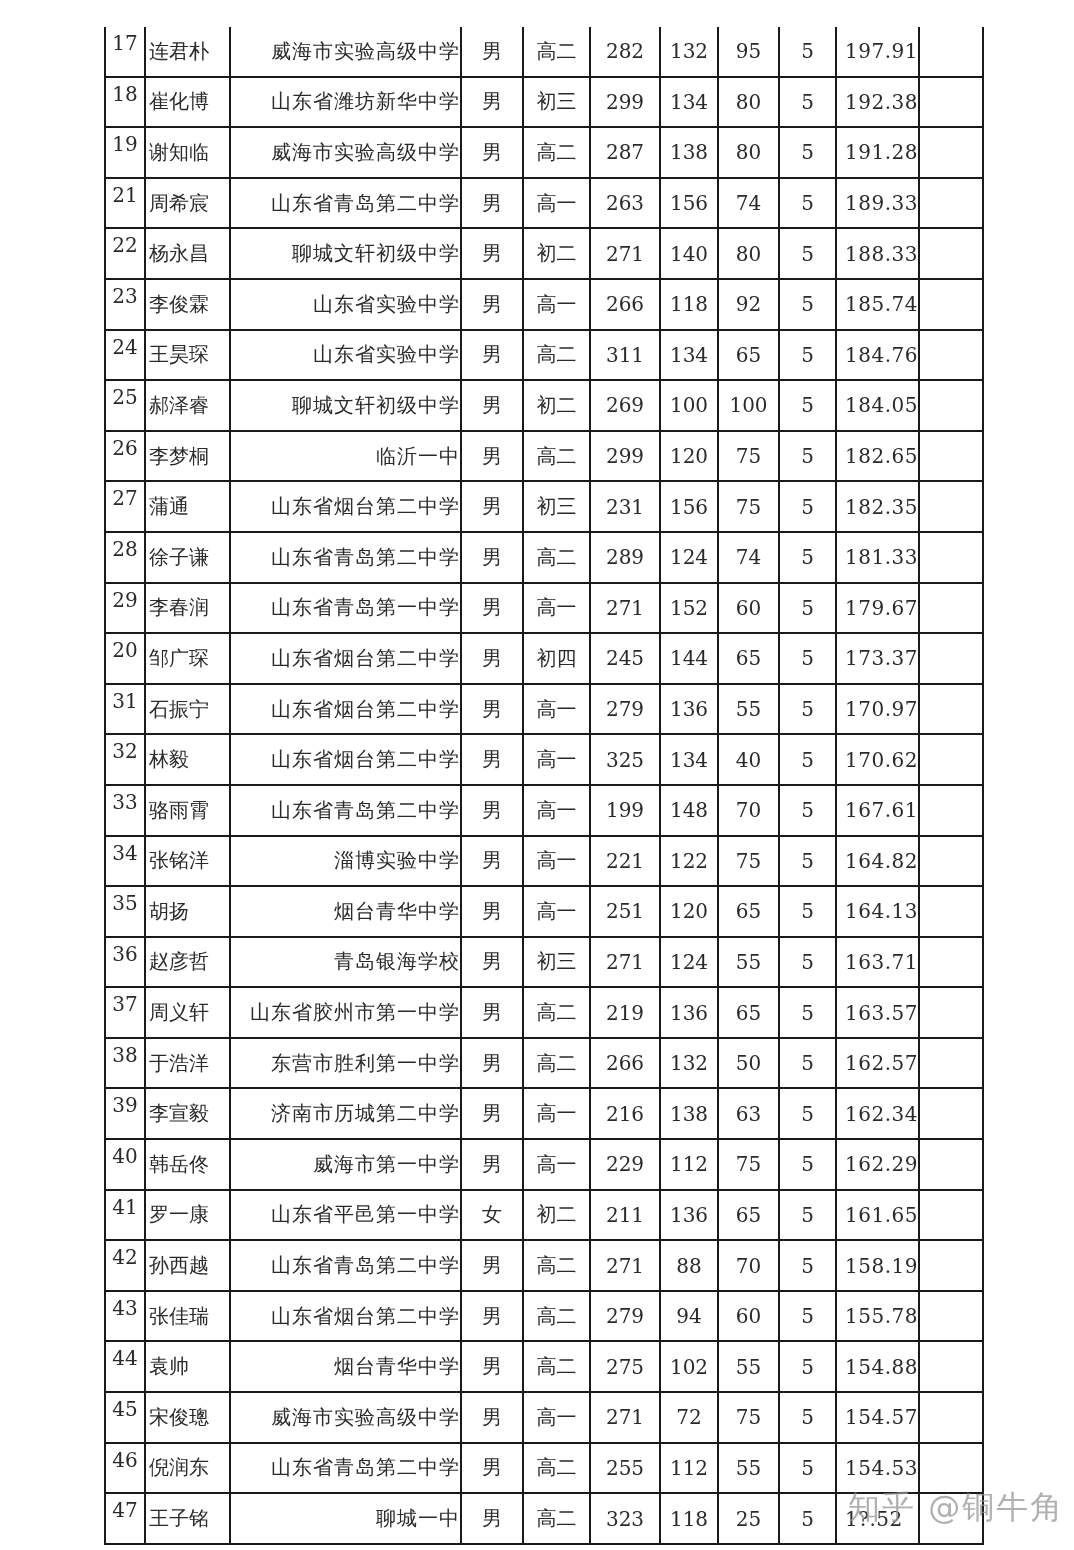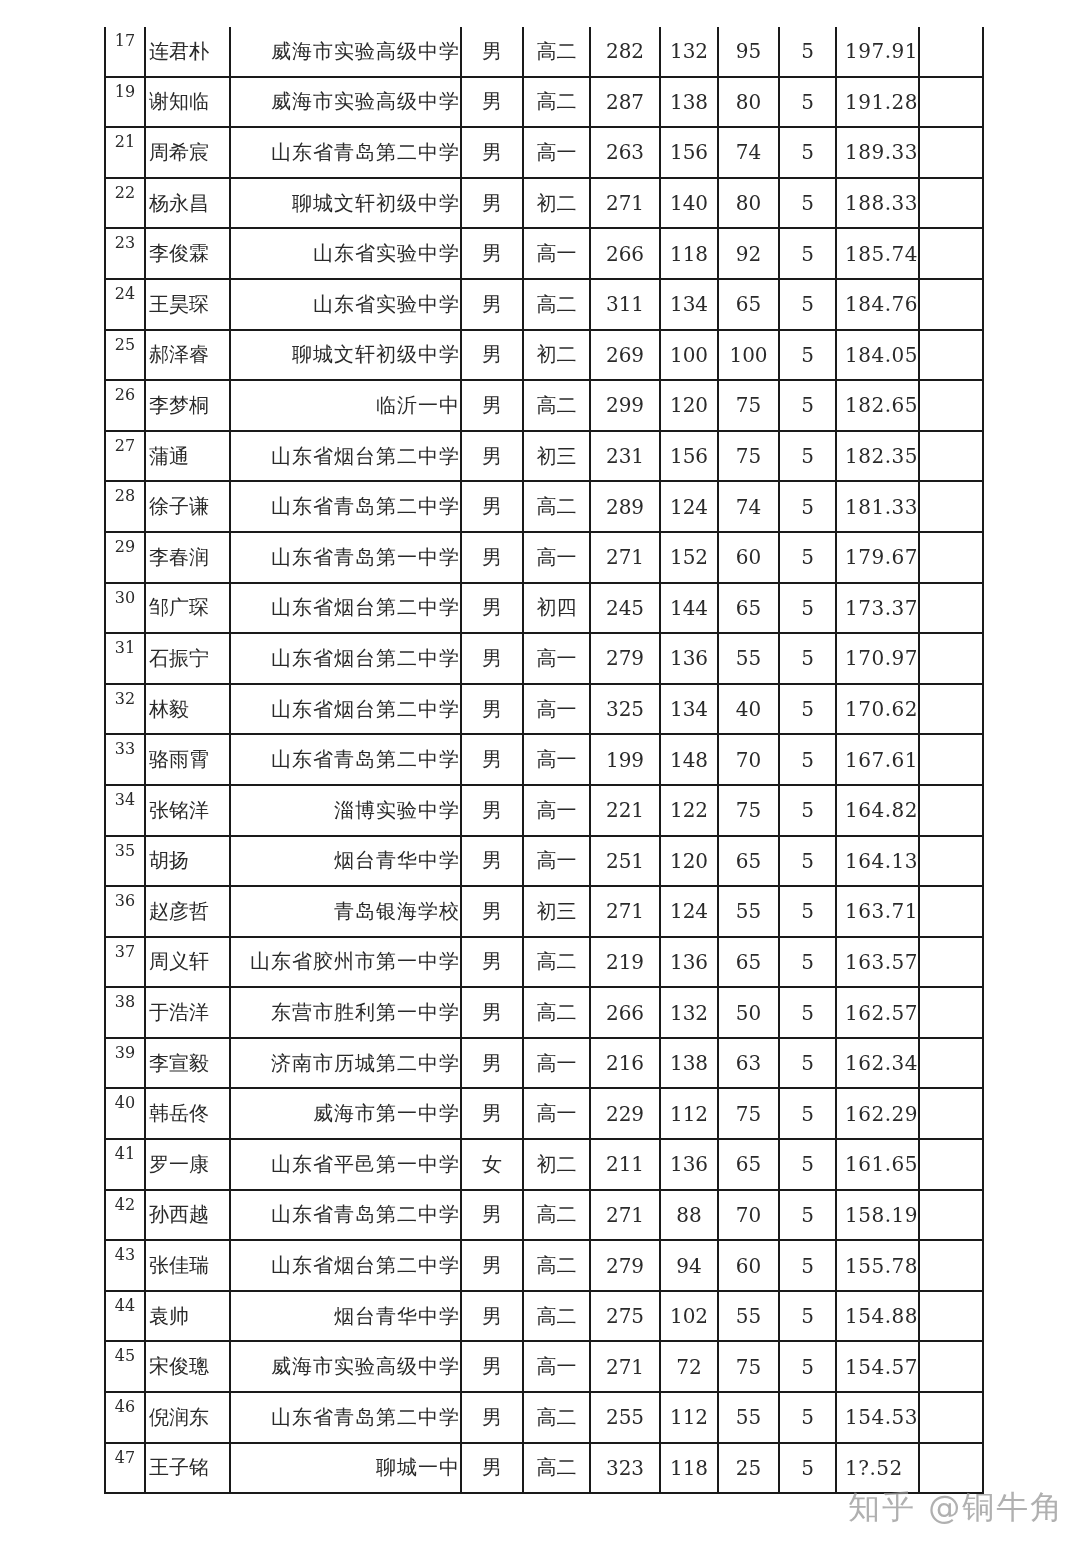--- a/index.html
+++ b/index.html
@@ -2,21 +2,21 @@
 <html><head>
 <meta charset="utf-8">
 <style>
   html, body { margin: 0; padding: 0; background: #ffffff; }
   body { width: 1074px; height: 1550px; position: relative; overflow: hidden;
          font-family: "DejaVu Serif", "Liberation Serif", serif; color: #2a2a2a; }
   .table-wrap { position: absolute; left: 104px; top: 27px; }
   table { border-collapse: collapse; table-layout: fixed; }
   td { border: 2px solid #1a1a1a; height: 44.6px; padding: 0; font-size: 20px;
        white-space: nowrap; overflow: hidden; }
-  td.rank { text-align: center; vertical-align: top; padding-top: 4px; font-size: 16px; }
+  td.rank { text-align: center; vertical-align: top; padding-top: 4px; font-size: 20px; }
   td.name { text-align: left; padding-left: 3px; }
   td.school { text-align: right; padding-left: 3px; letter-spacing: 1px; }
   td.c { text-align: center; }
   td.total { text-align: left; padding-left: 8px; letter-spacing: 0.5px; }
   tr:first-child td { border-top: none; }
   .watermark { position: absolute; left: 848px; top: 1486px; font-size: 32px;
                color: rgba(150,150,150,0.75); font-family: "DejaVu Sans", sans-serif;
                letter-spacing: 2px; pointer-events: none; }
 </style>
 </head>
@@ -45,20 +45,33 @@
           <td class="c">男</td>
           <td class="c">高二</td>
           <td class="c">282</td>
           <td class="c">132</td>
           <td class="c">95</td>
           <td class="c">5</td>
           <td class="total">197.91</td>
           <td class="c"></td>
         </tr>
         <tr>
+          <td class="rank">18</td>
+          <td class="name">崔化博</td>
+          <td class="school">山东省潍坊新华中学</td>
+          <td class="c">男</td>
+          <td class="c">初三</td>
+          <td class="c">299</td>
+          <td class="c">134</td>
+          <td class="c">80</td>
+          <td class="c">5</td>
+          <td class="total">192.38</td>
+          <td class="c"></td>
+        </tr>
+        <tr>
           <td class="rank">19</td>
           <td class="name">谢知临</td>
           <td class="school">威海市实验高级中学</td>
           <td class="c">男</td>
           <td class="c">高二</td>
           <td class="c">287</td>
           <td class="c">138</td>
           <td class="c">80</td>
           <td class="c">5</td>
           <td class="total">191.28</td>
@@ -175,21 +188,21 @@
           <td class="c">男</td>
           <td class="c">高一</td>
           <td class="c">271</td>
           <td class="c">152</td>
           <td class="c">60</td>
           <td class="c">5</td>
           <td class="total">179.67</td>
           <td class="c"></td>
         </tr>
         <tr>
-          <td class="rank">30</td>
+          <td class="rank">20</td>
           <td class="name">邹广琛</td>
           <td class="school">山东省烟台第二中学</td>
           <td class="c">男</td>
           <td class="c">初四</td>
           <td class="c">245</td>
           <td class="c">144</td>
           <td class="c">65</td>
           <td class="c">5</td>
           <td class="total">173.37</td>
           <td class="c"></td>

